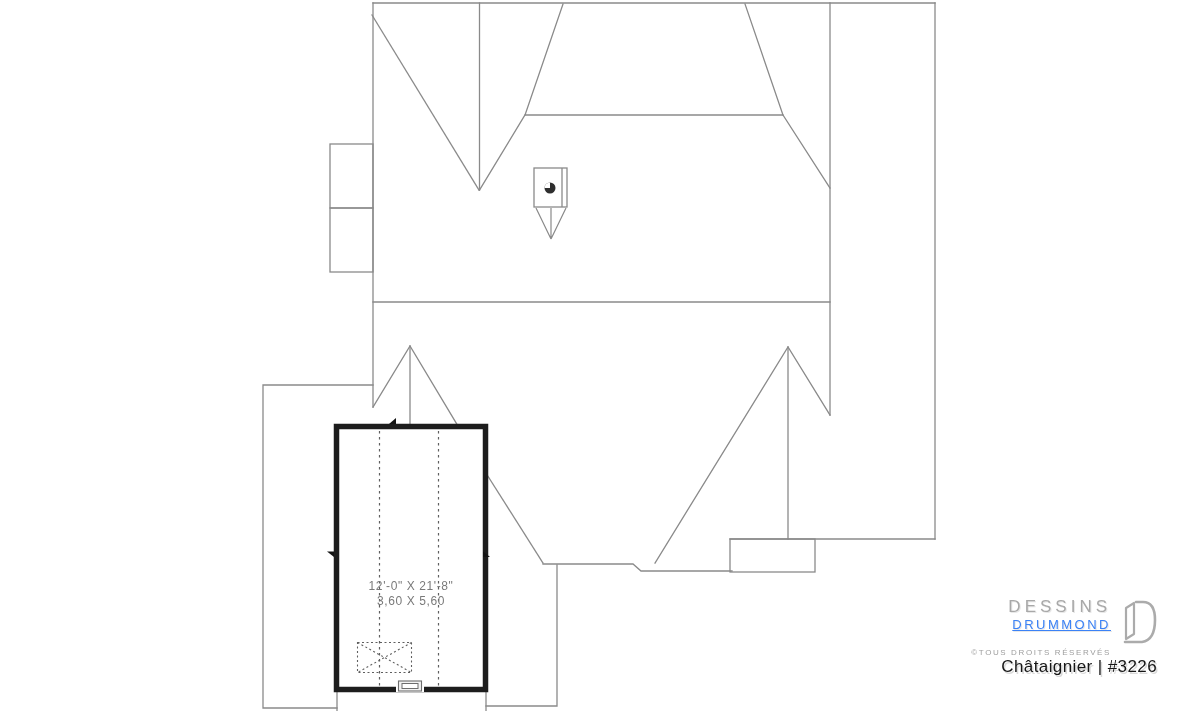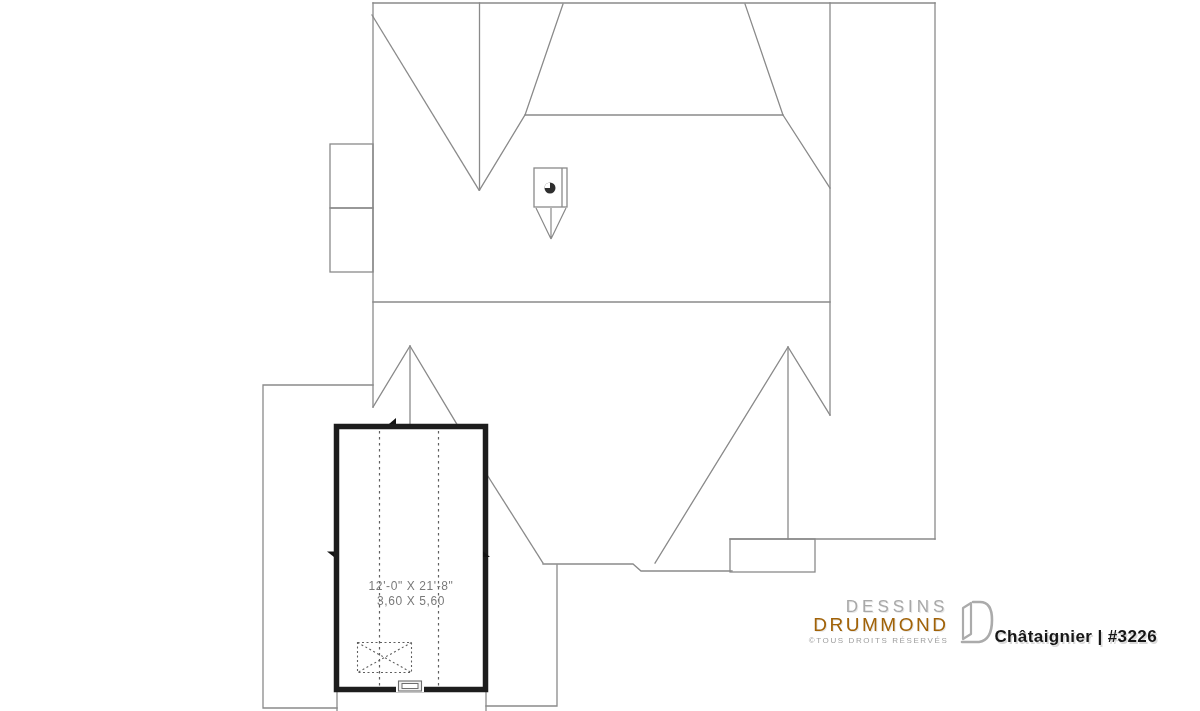--- a/index.html
+++ b/index.html
@@ -16,44 +16,44 @@
     left:336px;top:579px;width:150px;
     text-align:center;
     color:#7a7a7a;
     font-size:12px;line-height:15px;
     letter-spacing:0.6px;
     white-space:nowrap;
   }
   .brand{
     position:absolute;
     top:598px;right:43px;
-    display:flex;flex-direction:row;align-items:flex-end;
+    display:flex;flex-direction:column;align-items:flex-end;
   }
   .brand-row{display:flex;flex-direction:row;align-items:flex-start;}
   .brand-text{display:flex;flex-direction:column;align-items:flex-end;}
   .brand-line1{
     font-size:17px;line-height:17px;letter-spacing:4px;
     color:#a8a8a8;text-shadow:1px 1px 0 #e8e8e8;
     font-weight:500;
   }
   .brand-line2{
-    font-size:19px;line-height:19px;letter-spacing:2.5px;
-    color:#a16207;text-shadow:1px 1px 0 #e8e8e8;
+    font-size:13px;line-height:19px;letter-spacing:2.5px;
+    color:#3b82f6;text-shadow:1px 1px 0 #e8e8e8;
     font-weight:500;
+    text-decoration:underline;
   }
   .brand-rights{
-    margin-top:2px;
+    margin-top:14px;
     font-size:8px;line-height:9px;letter-spacing:1.6px;
     color:#9d9d9d;
     white-space:nowrap;
   }
   .brand-door{margin-left:8px;margin-top:1px;}
   .plan-title{
-    margin-top:9px;
-    font-size:17px;font-weight:bold;
+    font-size:17px;font-weight:normal;
     color:#161616;
     letter-spacing:0.4px;
     text-shadow:1.5px 1.5px 0 #d9d9d9;
     white-space:nowrap;
   }
 </style>
 </head>
 <body>
 
 <div class="canvas">

